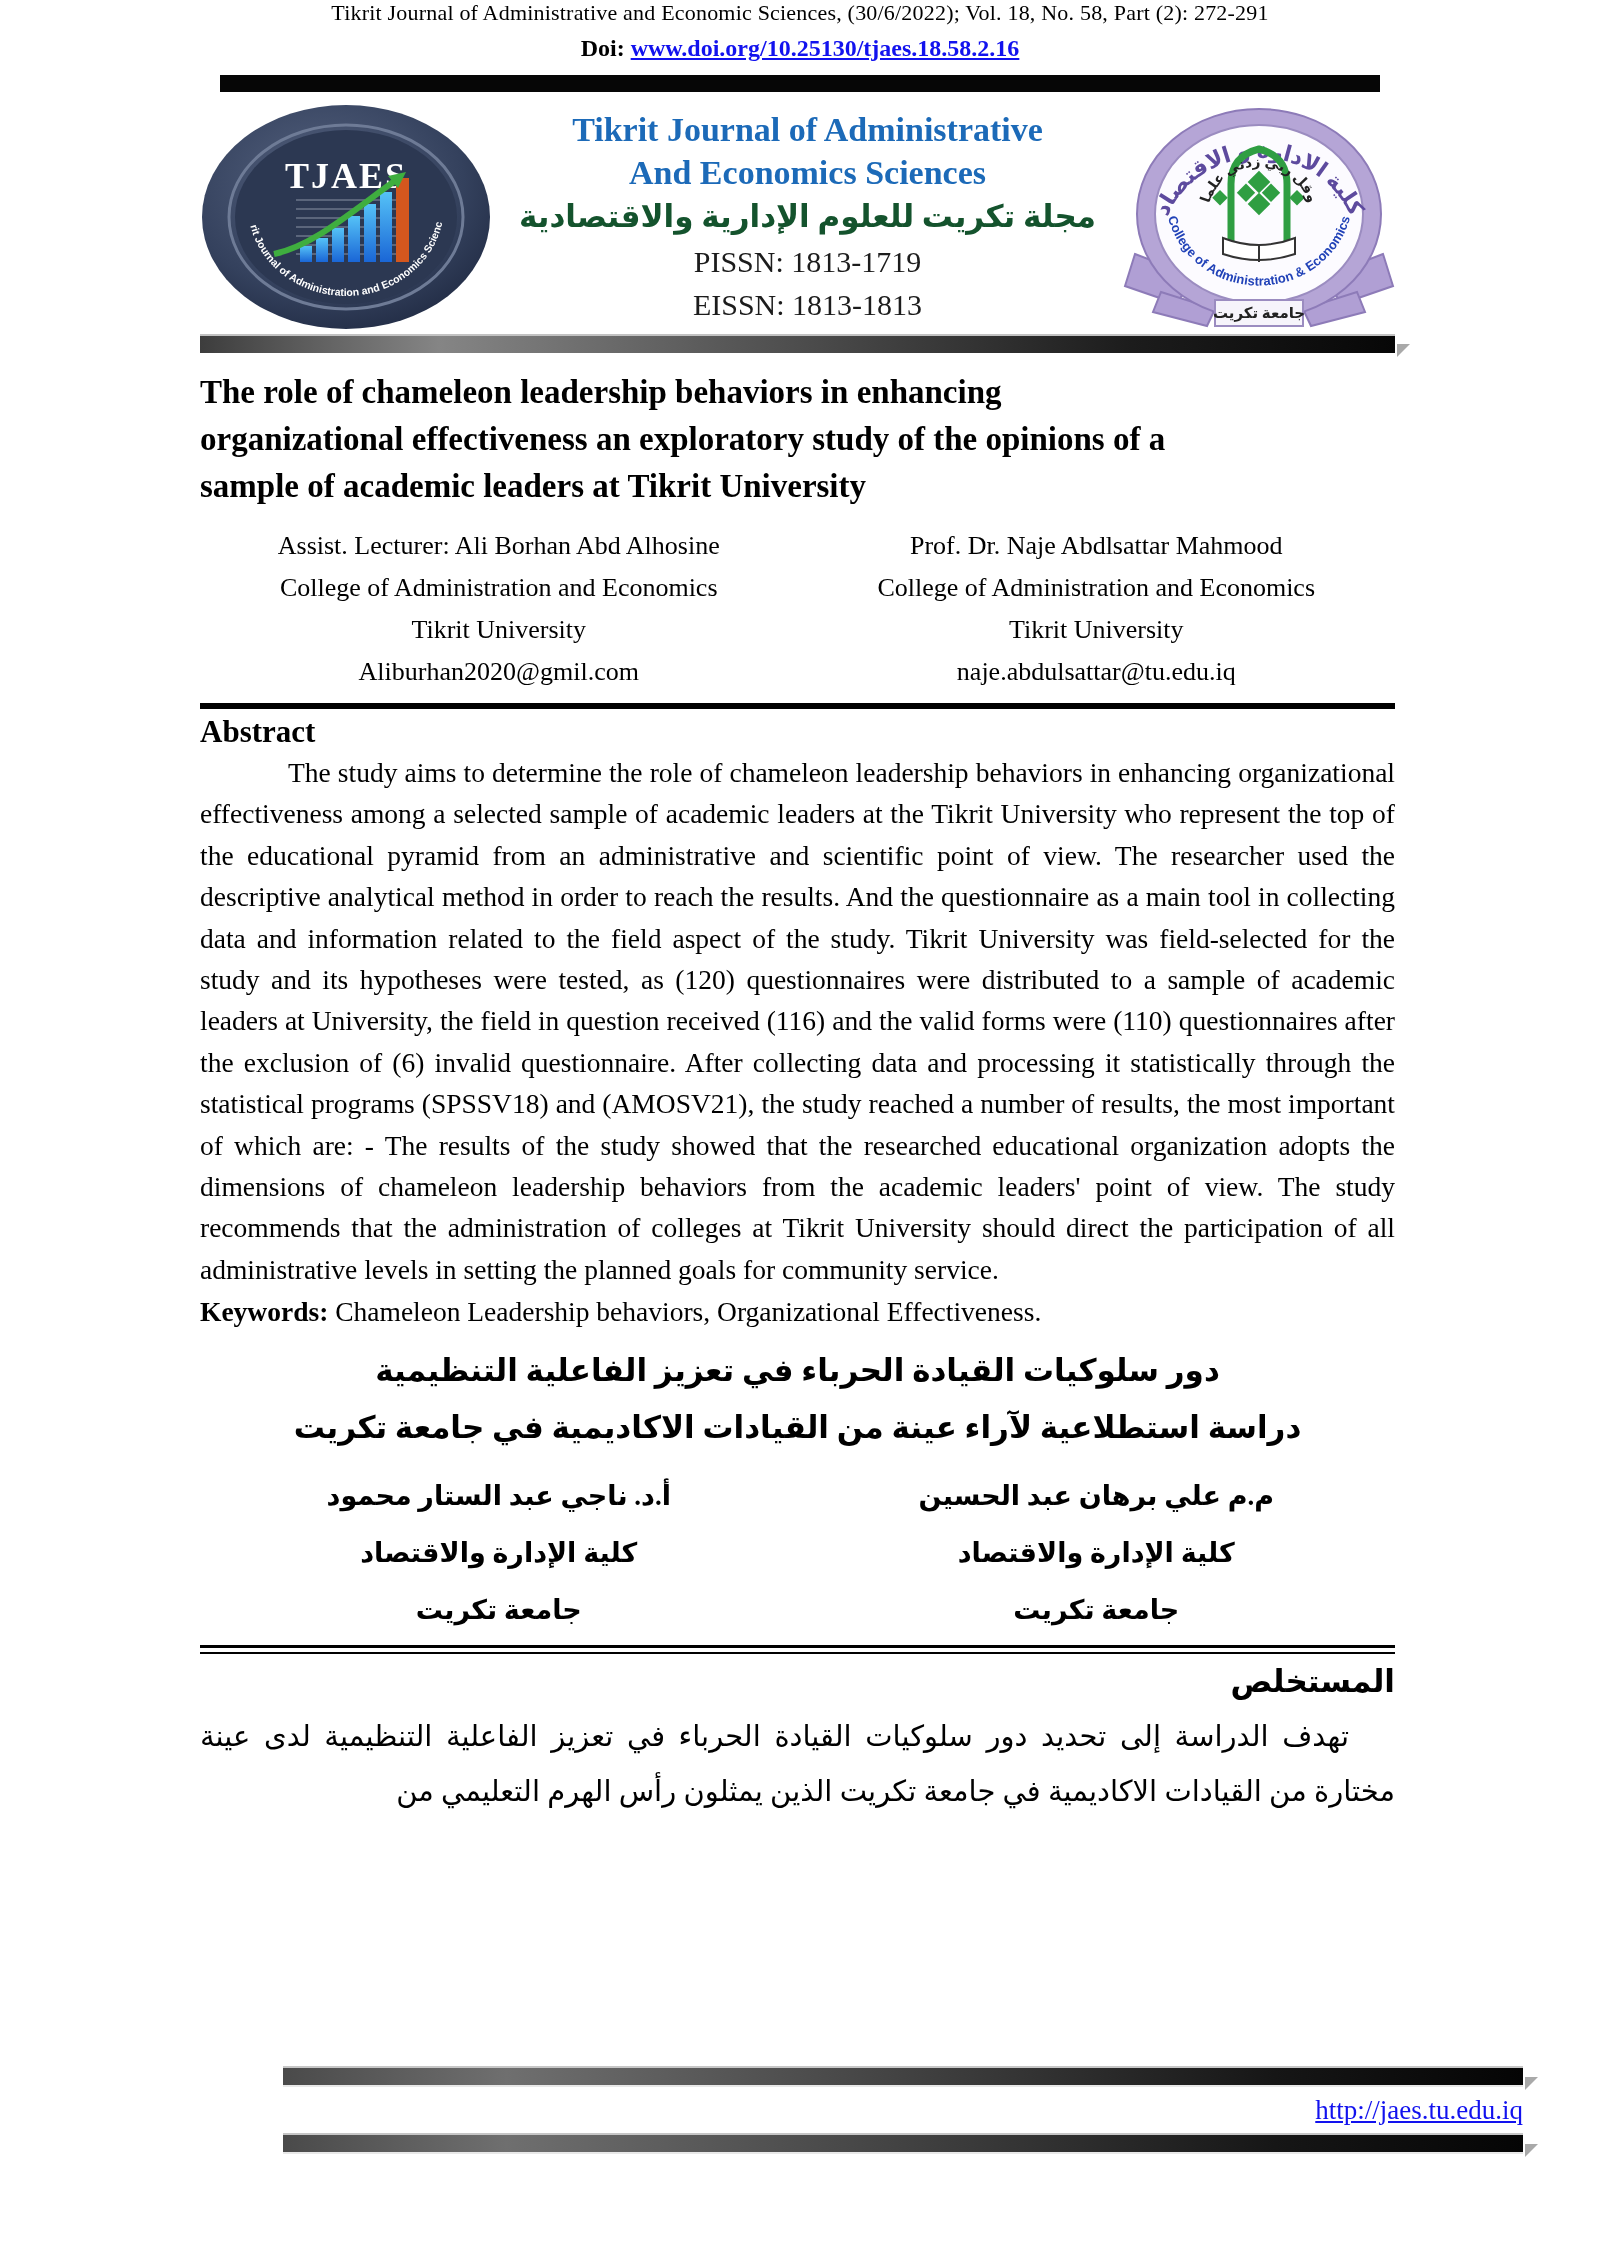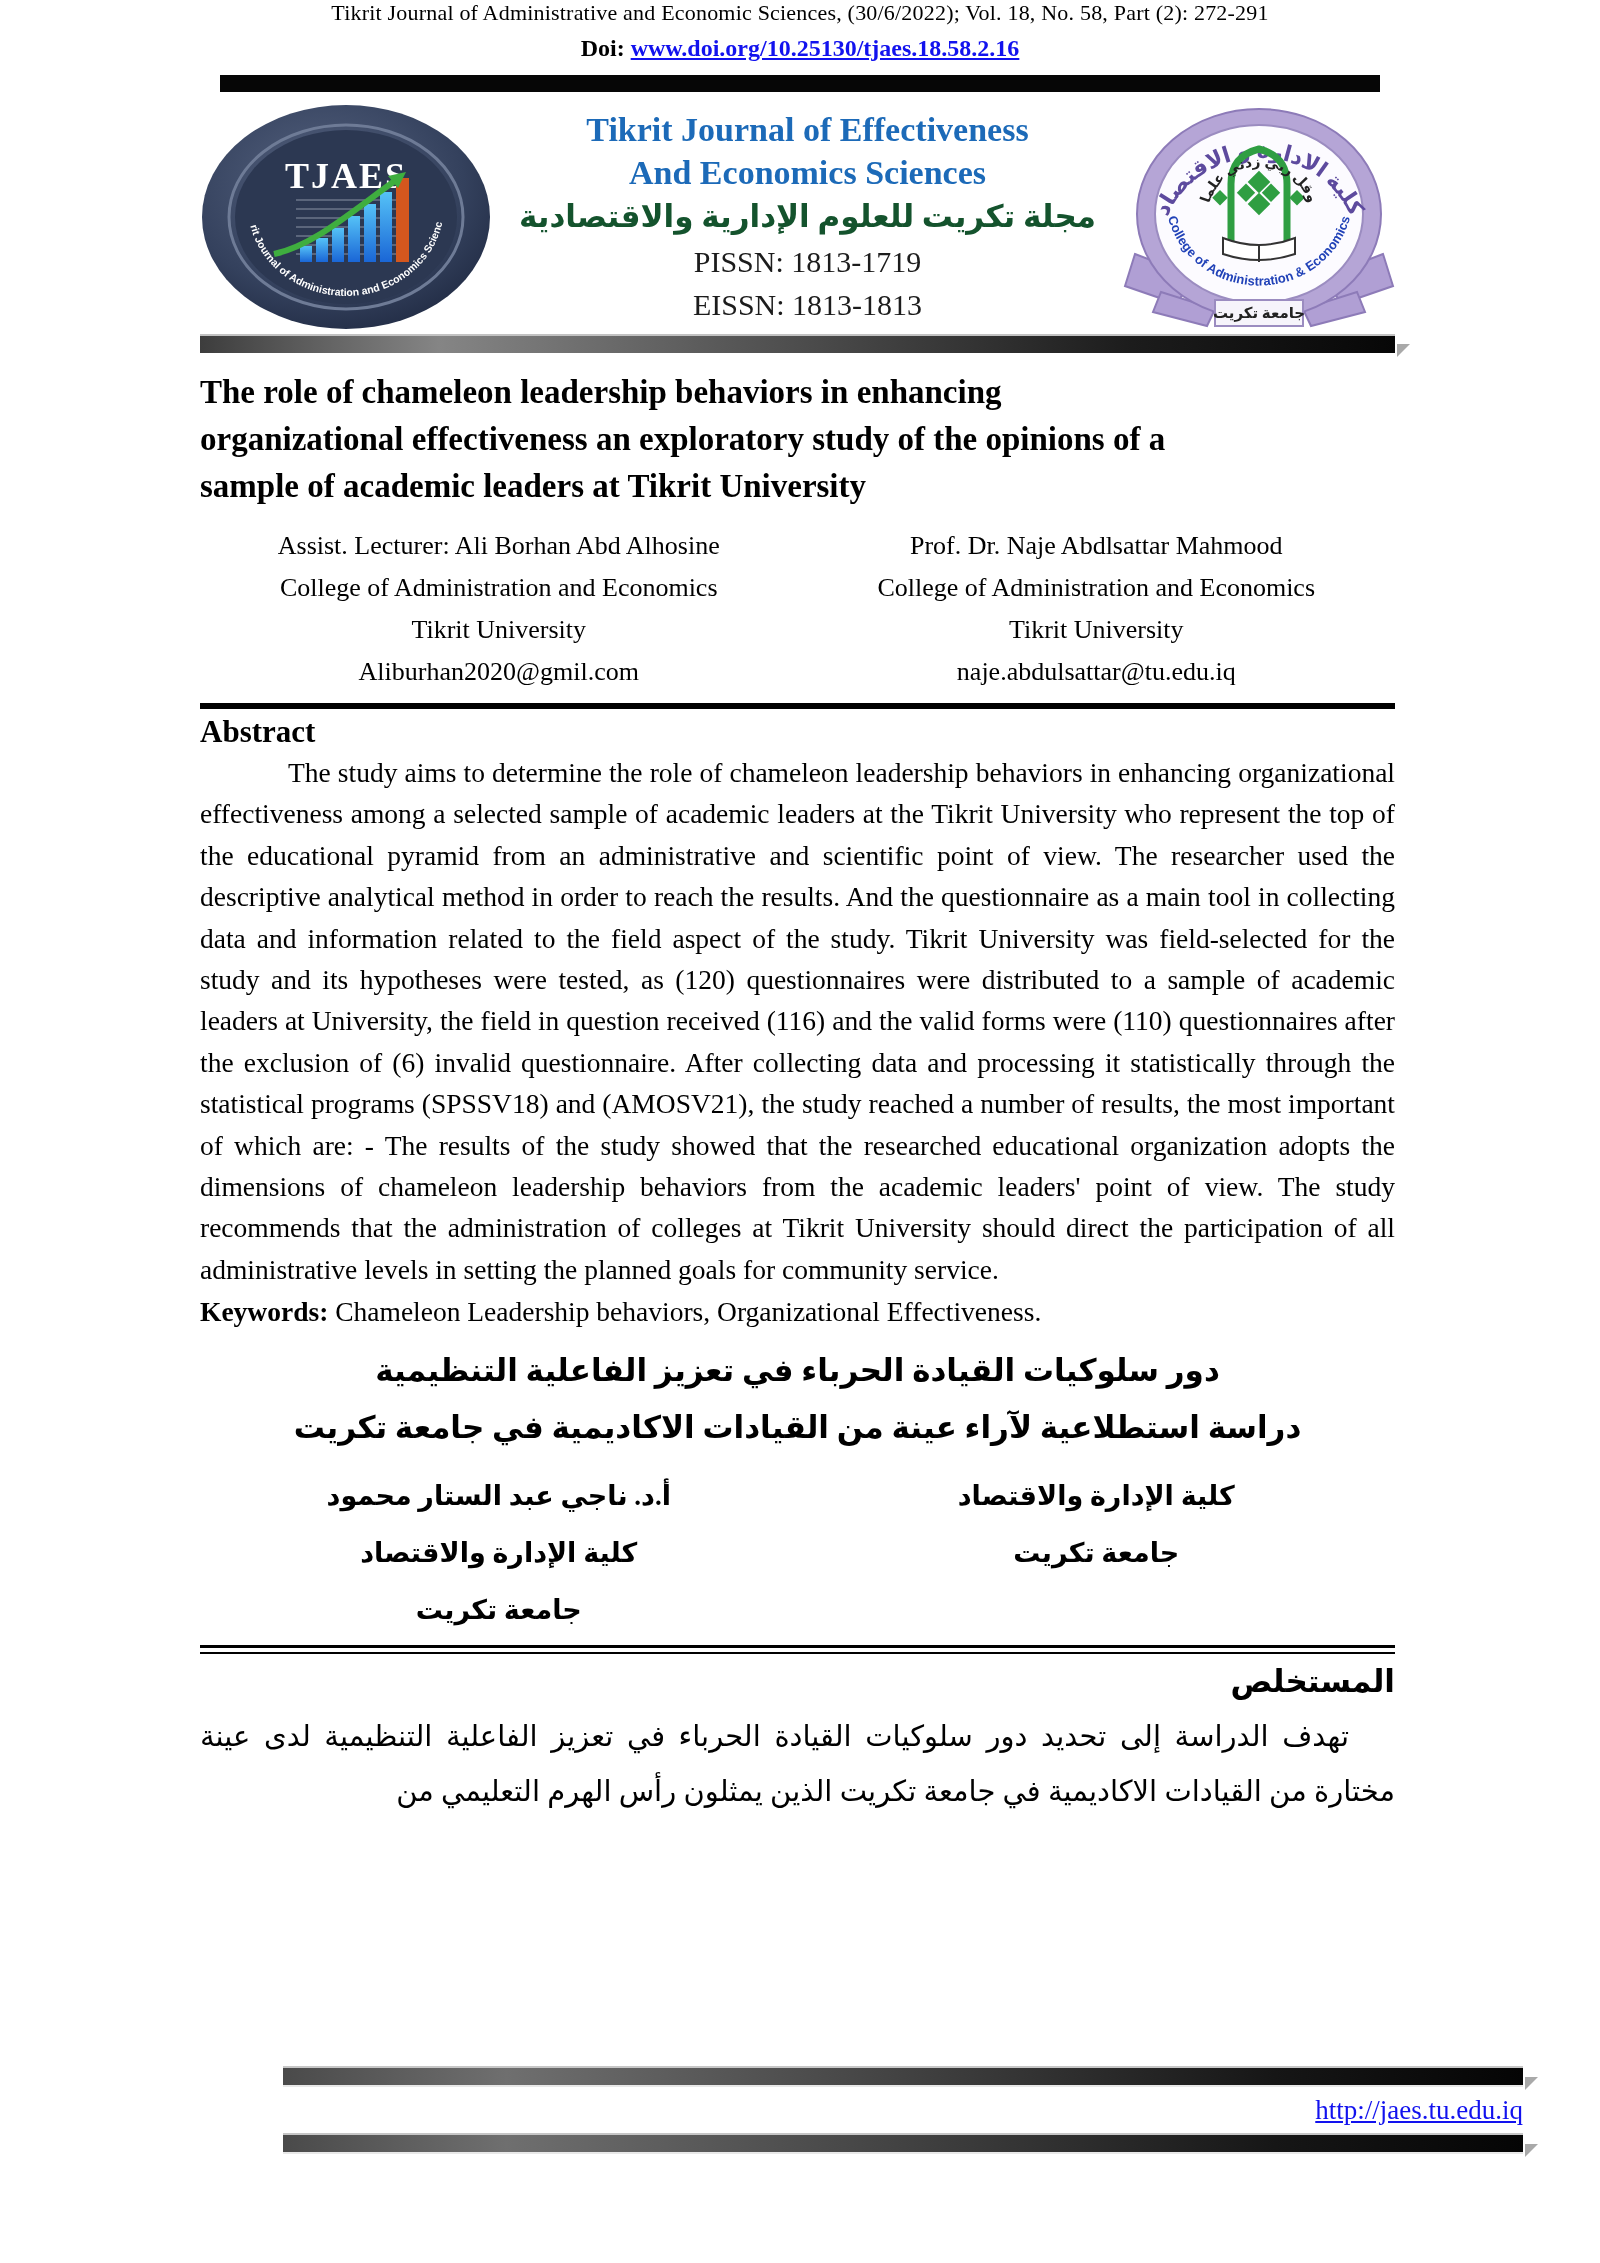--- a/index.html
+++ b/index.html
@@ -104,21 +104,21 @@
     <g>
       <path d="M 74,150 C 112,142 146,112 196,76" fill="none" stroke="#3fae3f" stroke-width="6"></path>
       <polygon points="206,68 188,72 198,84" fill="#3fae3f"></polygon>
     </g>
     <text font-size="10.5" font-weight="bold" fill="#ffffff" font-family="Liberation Sans, sans-serif">
       <textPath href="#tjaesBottomArc" startOffset="50%" text-anchor="middle">Tikrit Journal of Administration and Economics Sciences</textPath>
     </text>
   </svg>
 
   <div class="m-center">
-    <div class="jt-en">Tikrit Journal of Effectiveness</div>
+    <div class="jt-en">Tikrit Journal of Administrative</div>
     <div class="jt-en">And Economics Sciences</div>
     <div class="jt-ar">مجلة تكريت للعلوم الإدارية والاقتصادية</div>
     <div class="issn">PISSN: 1813-1719</div>
     <div class="issn">EISSN: 1813-1813</div>
   </div>
 
   <svg width="272" height="226" viewBox="0 0 272 226">
     <defs>
       <path id="colTopArc" d="M 38,132 A 100,98 0 0 1 234,132"></path>
       <path id="colInnerArc" d="M 86,100 A 52,52 0 0 1 186,100"></path>
@@ -192,20 +192,21 @@
 <div class="abs-p">The study aims to determine the role of chameleon leadership behaviors in enhancing organizational effectiveness among a selected sample of academic leaders at the Tikrit University who represent the top of the educational pyramid from an administrative and scientific point of view. The researcher used the descriptive analytical method in order to reach the results. And the questionnaire as a main tool in collecting data and information related to the field aspect of the study. Tikrit University was field-selected for the study and its hypotheses were tested, as (120) questionnaires were distributed to a sample of academic leaders at University, the field in question received (116) and the valid forms were (110) questionnaires after the exclusion of (6) invalid questionnaire. After collecting data and processing it statistically through the statistical programs (SPSSV18) and (AMOSV21), the study reached a number of results, the most important of which are: - The results of the study showed that the researched educational organization adopts the dimensions of chameleon leadership behaviors from the academic leaders' point of view. The study recommends that the administration of colleges at Tikrit University should direct the participation of all administrative levels in setting the planned goals for community service.</div>
 <div class="kw"><b>Keywords:</b><span> Chameleon Leadership behaviors, Organizational Effectiveness.</span></div>
 
 <div class="ar-title">
   <div>دور سلوكيات القيادة الحرباء في تعزيز الفاعلية التنظيمية</div>
   <div>دراسة استطلاعية لآراء عينة من القيادات الاكاديمية في جامعة تكريت</div>
 </div>
 
 <div class="ar-authors">
   <div class="ar-author">
+    <div>م.م علي برهان عبد الحسين</div>
     <div>كلية الإدارة والاقتصاد</div>
     <div>جامعة تكريت</div>
   </div>
   <div class="ar-author">
     <div>أ.د. ناجي عبد الستار محمود</div>
     <div>كلية الإدارة والاقتصاد</div>
     <div>جامعة تكريت</div>
   </div>
 </div>
 

